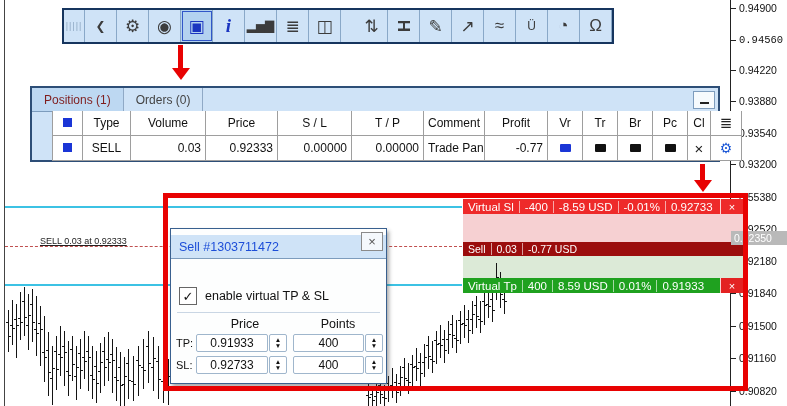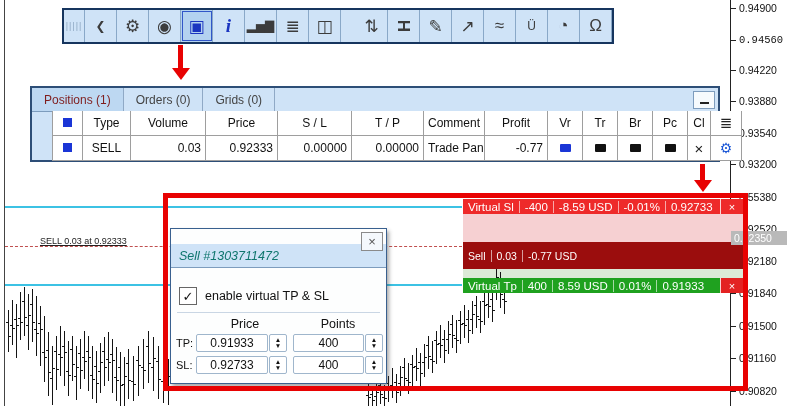--- a/index.html
+++ b/index.html
@@ -71,23 +71,23 @@
   .sq{display:inline-block;width:9px;height:9px;}
   .sqw{display:inline-block;width:11px;height:8px;border-radius:1px;}
   .profit-neg{color:#aa2222;}
   .gear-cell{color:#1a56d6;font-size:14px;}
   .x-cell{font-size:15px;color:#222;}
   .menu-icon{font-size:15px;color:#222;letter-spacing:0;}
 
   
   .dialog{left:170px;top:228px;width:217px;height:156px;background:#fdfefe;
           border:1px solid #39608f;box-shadow:2px 3px 4px rgba(60,60,60,.45);z-index:40;box-sizing:border-box;}
-  .dlg-title{position:absolute;left:0;top:15px;right:0;height:24px;background:#cfe3f7;
-             border-bottom:1px solid #7d9cbd;display:flex;align-items:center;font-size:12.5px;color:#0f766e;
-             padding-left:8px;box-sizing:border-box;font-style:italic;}
+  .dlg-title{position:absolute;left:0;top:6px;right:0;height:24px;background:#cfe3f7;
+             border-bottom:1px solid #7d9cbd;display:flex;align-items:center;font-size:12.5px;color:#1d4ed8;
+             padding-left:8px;box-sizing:border-box;}
   .dlg-close{position:absolute;right:3px;top:3px;width:20px;height:17px;background:#f4f8fc;
              border:1px solid #8a8a8a;display:flex;align-items:center;justify-content:center;
              font-size:13px;color:#555;}
   .dlg-tabs{position:absolute;left:0;top:24px;right:0;height:26px;display:flex;background:#f3f8fd;
             border-bottom:1px solid #9eb6cd;}
   .dtab{flex:1;display:flex;align-items:center;justify-content:center;font-size:12px;color:#333;
         border-right:1px solid #9eb6cd;background:#f6fafe;}
   .dtab:last-child{border-right:none;}
   .dtab.selected{background:#b9d7f2;color:#1b49d8;}
   .dtab.selected span{border-bottom:1px dotted #1b49d8;padding-bottom:1px;}
@@ -221,21 +221,21 @@
       <div class="candle" style="left: 492px; top: 290px; height: 32px;"></div>
       <div class="candle" style="left: 496px; top: 263px; height: 37px;"></div>
       <div class="candle" style="left: 500px; top: 272px; height: 36px;"></div>
       <div class="candle" style="left: 504px; top: 281px; height: 33px;"></div>
     </div>
 
   <div class="abs level-bar" style="top:199px;height:15px;background:#ee2a2a;">
     <span class="cells"><span class="cell">Virtual Sl</span><span class="cell">-400</span><span class="cell">-8.59 USD</span><span class="cell">-0.01%</span><span class="cell">0.92733</span></span>
       <span class="xbtn">×</span>
   </div>
-  <div class="abs level-bar" style="top:242px;height:27px;background:#9b0d0d;font-size:10.5px;">
+  <div class="abs level-bar" style="top:242px;height:14px;background:#9b0d0d;font-size:10.5px;">
     <span class="cells"><span class="cell">Sell</span><span class="cell">0.03</span><span class="cell">-0.77 USD</span></span>
   </div>
   <div class="abs level-bar" style="top:278px;height:15px;background:#1fa11f;">
     <span class="cells"><span class="cell">Virtual Tp</span><span class="cell">400</span><span class="cell">8.59 USD</span><span class="cell">0.01%</span><span class="cell">0.91933</span></span>
       <span class="xbtn" style="background:#e32222;">×</span>
   </div>
 
   <div class="abs price-box" style="top:231px;">0.92350</div>
 
   <div class="abs toolbar" id="toolbar">
@@ -260,21 +260,20 @@
       <div class="tb-item">Ω</div>
     </div>
 
   <div class="abs arrow-shaft" style="left:178px;top:45px;height:23px;"></div>
   <div class="abs arrow-head" style="left:172px;top:68px;"></div>
 
   <div class="abs panel">
     <div class="tabbar" id="panel-tabs">
         <div class="ptab selected">Positions (1)</div>
         <div class="ptab">Orders (0)</div>
-        <div class="ptab">Grids (0)</div>
       </div>
     <div class="minimize">
         <div></div>
       </div>
     <table class="ptable" id="ptable" style="width: 689px; margin-left: 20px;">
         <colgroup>
           <col style="width: 30px;">
           <col style="width: 48px;">
           <col style="width: 75px;">
           <col style="width: 72px;">

